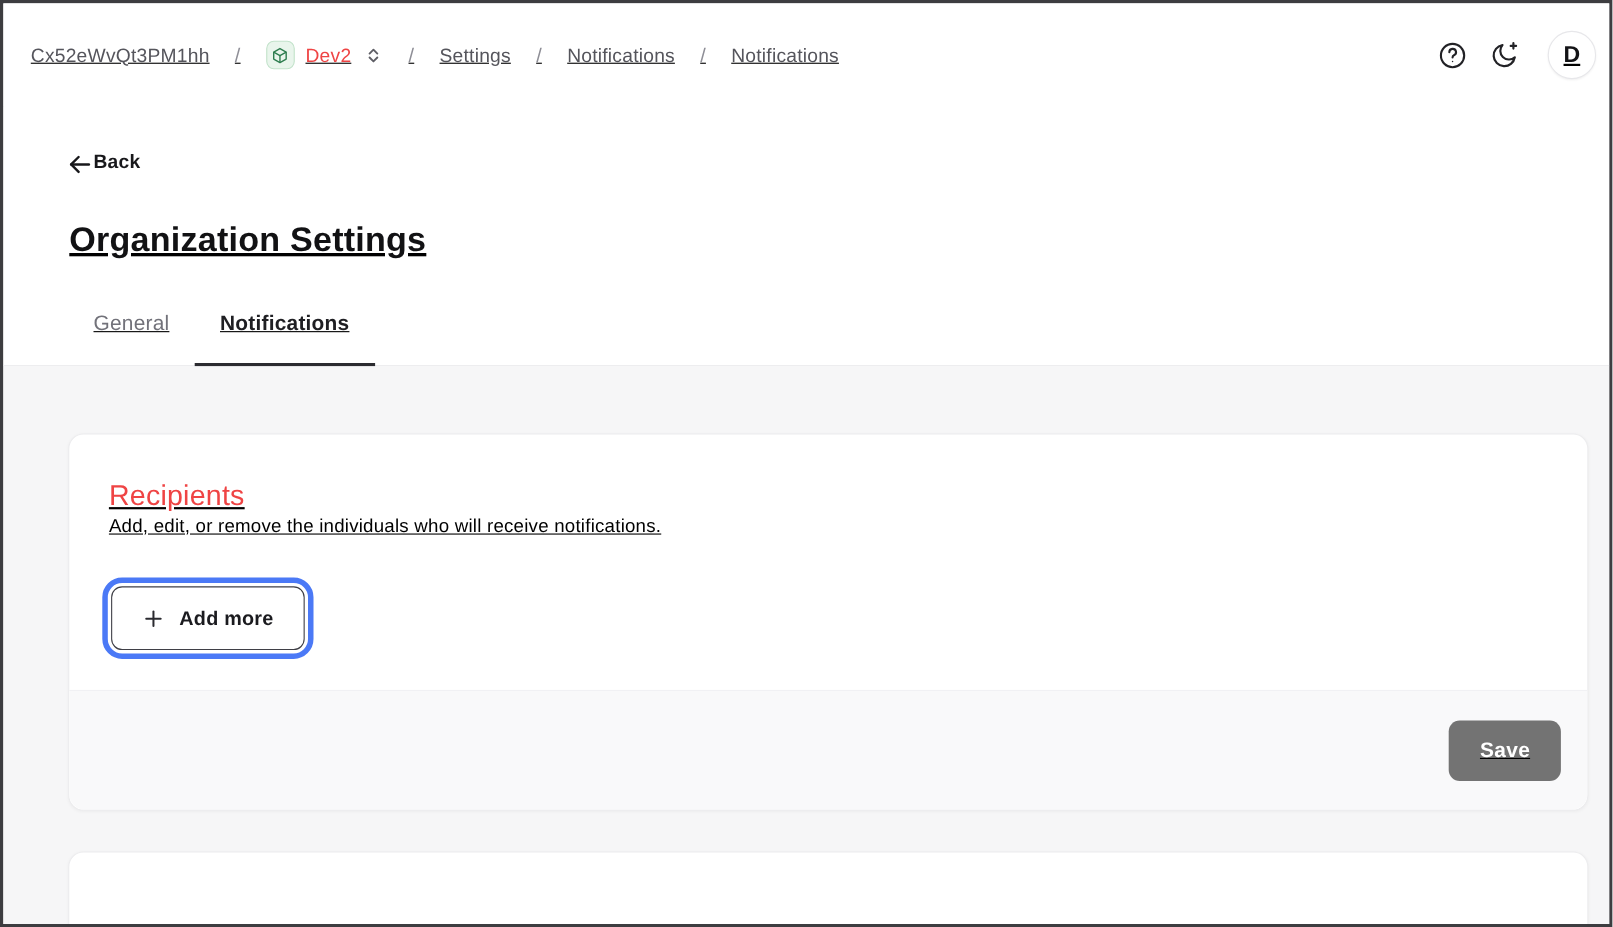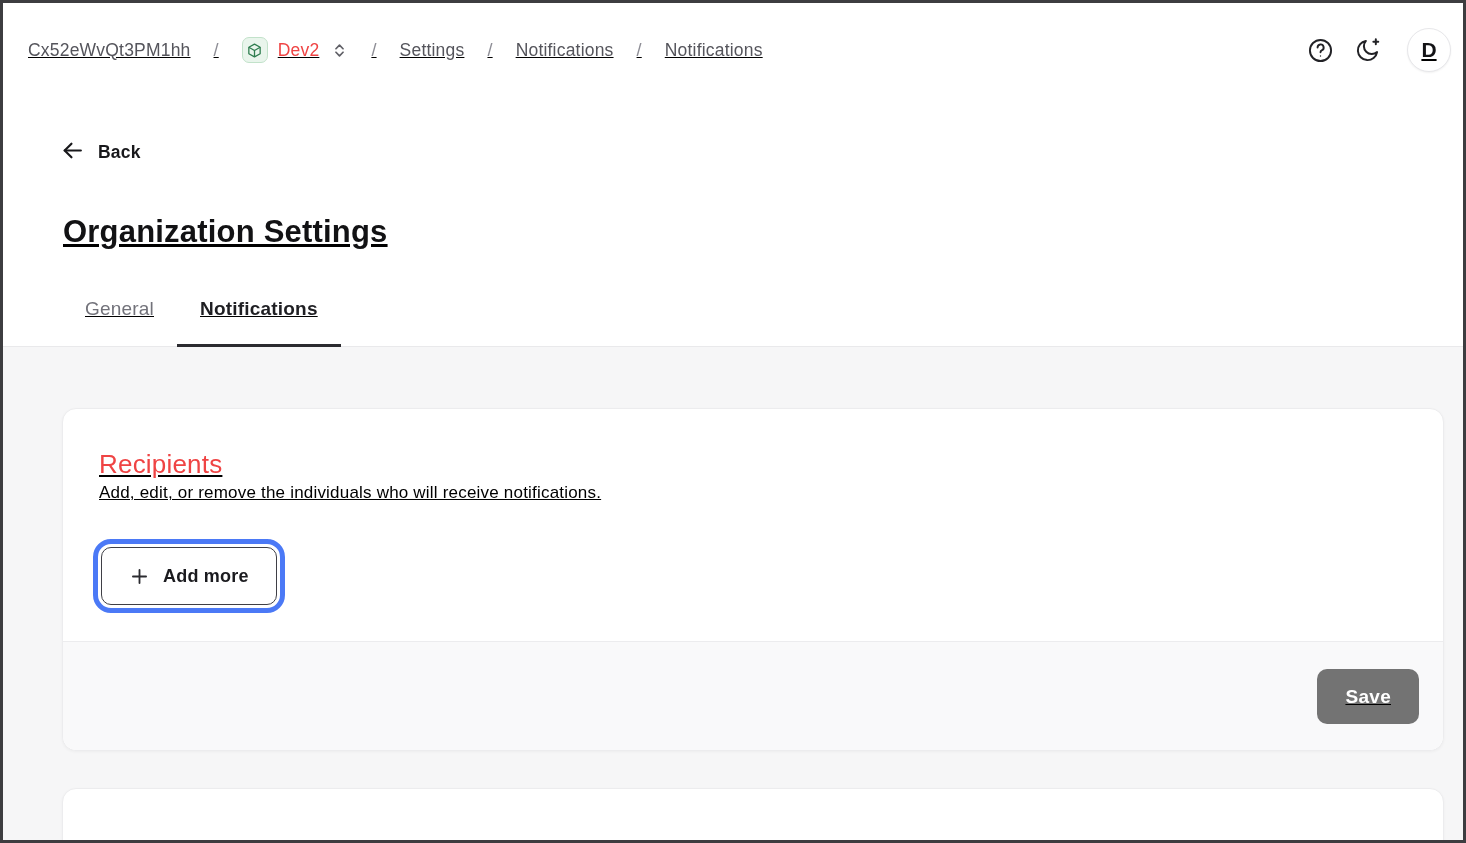--- a/index.html
+++ b/index.html
@@ -45,26 +45,26 @@
     box-shadow:0 1px 2px rgba(0,0,0,.06);
     display:flex; align-items:center; justify-content:center;
     font-size:21px; font-weight:700; color:#131316; cursor:pointer;
     margin-left:8px;
   }
 
   
   .page-head { background:#ffffff; border-bottom:1px solid #e9e9eb; flex:0 0 auto; }
   .back-row {
     margin:40px 0 0 57px;
-    display:inline-flex; align-items:flex-end; gap:13px;
+    display:inline-flex; align-items:flex-start; 
     height:26px; cursor:pointer;
   }
   .back-label { font-size:17.5px; font-weight:700; color:#18181b; letter-spacing:.2px; }
   .page-title {
-    margin:45px 0 0 60px;
+    margin:31px 0 0 60px;
     font-size:31px; line-height:40px; font-weight:700; color:#121214; letter-spacing:.2px;
   }
   .tabs { display:flex; margin:46px 0 0 59px; }
   .tab {
     padding:0 23px 24px 23px;
     font-size:19px; color:#72727a; font-weight:500;
     border-bottom:3px solid transparent; margin-bottom:-1px;
     cursor:pointer; letter-spacing:.2px;
   }
   .tab.active { color:#1f1f23; font-weight:600; border-bottom-color:#2b2b30; }

